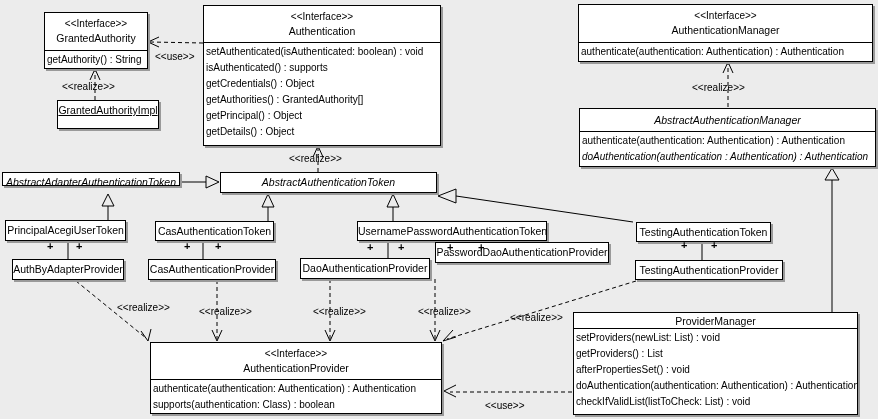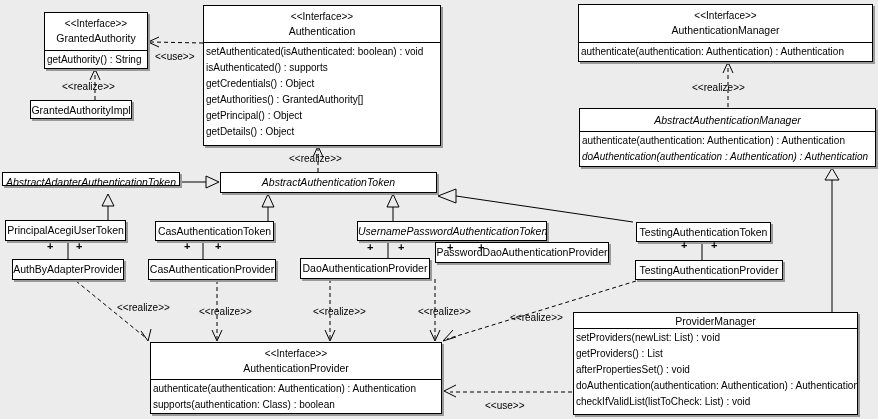--- a/index.html
+++ b/index.html
@@ -97,21 +97,21 @@
   <div class="uml-box" style="left:44px;top:12px;width:104px;height:57px;">
     <div class="title sep" style="height:38px;">
       <div class="stereo">&lt;&lt;Interface&gt;&gt;</div>
       <div class="cname">GrantedAuthority</div>
     </div>
     <div class="methods">
       <div class="m">getAuthority() : String</div>
     </div>
   </div>
 
-  <div class="uml-box" style="left:30px;top:100px;width:102px;height:19px;">
+  <div class="uml-box" style="left:57px;top:100px;width:102px;height:29px;text-decoration:underline;">
     <div class="cname-only">GrantedAuthorityImpl</div>
   </div>
 
   <div class="uml-box" style="left:203px;top:5px;width:238px;height:141px;">
     <div class="title sep" style="height:37px;">
       <div class="stereo">&lt;&lt;Interface&gt;&gt;</div>
       <div class="cname">Authentication</div>
     </div>
     <div class="methods">
       <div class="m">setAuthenticated(isAuthenticated: boolean) : void</div>
@@ -152,21 +152,21 @@
   </div>
 
   <div class="uml-box" style="left:5px;top:220px;width:121px;height:21px;">
     <div class="cname-only">PrincipalAcegiUserToken</div>
   </div>
 
   <div class="uml-box" style="left:155px;top:221px;width:119px;height:20px;">
     <div class="cname-only" style="line-height:18px;">CasAuthenticationToken</div>
   </div>
 
-  <div class="uml-box" style="left:357px;top:221px;width:190px;height:20px;font-style:italic;">
+  <div class="uml-box" style="left:357px;top:221px;width:190px;height:20px;">
     <div class="cname-only" style="line-height:18px;">UsernamePasswordAuthenticationToken</div>
   </div>
 
   <div class="uml-box" style="left:636px;top:222px;width:135px;height:20px;">
     <div class="cname-only" style="line-height:18px;">TestingAuthenticationToken</div>
   </div>
 
   <div class="uml-box" style="left:12px;top:259px;width:112px;height:21px;">
     <div class="cname-only">AuthByAdapterProvider</div>
   </div>

